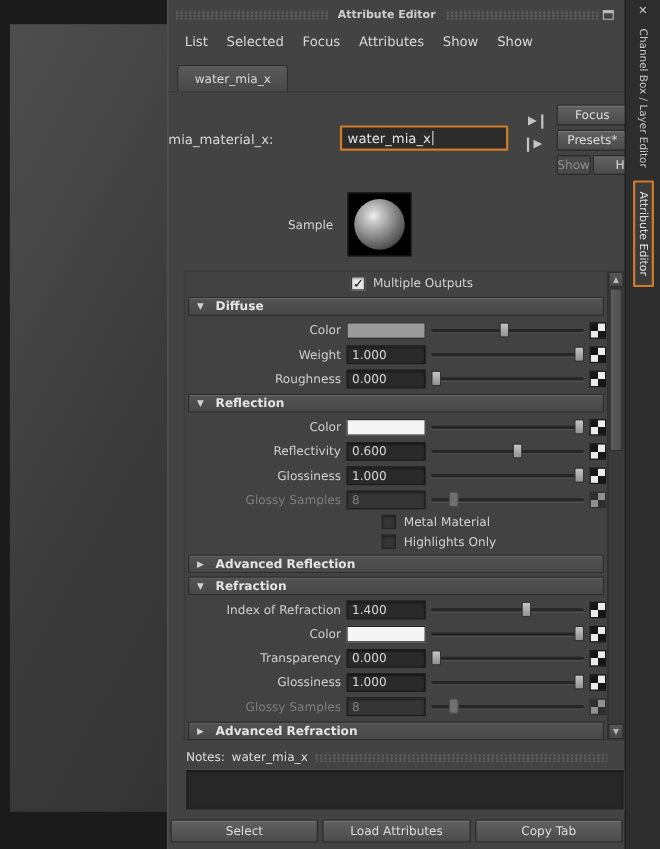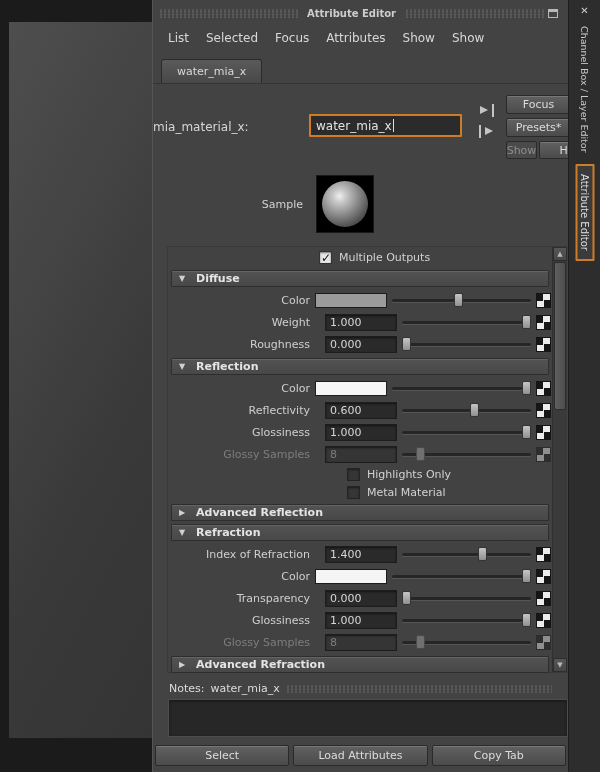--- a/index.html
+++ b/index.html
@@ -79,21 +79,21 @@
   .attr-scroll { position: absolute; left: 14px; top: 246px; width: 400px; height: 427px; border: 1px solid #393939; background: #424242; }
   .rows { position: absolute; left: 1px; top: 0; right: 15px; }
 
   .scrollbar { position: absolute; right: 0; top: 0; bottom: 0; width: 14px; background: #3a3a3a; border-left: 1px solid #303030; }
   .sb-btn { position: absolute; left: 0; width: 14px; height: 14px; background: linear-gradient(#565656, #464646); border: 1px solid #2d2d2d; color: #b8b8b8; font-size: 7px; display: flex; align-items: center; justify-content: center; }
   .sb-up { top: 0; } .sb-down { bottom: 0; }
   .sb-thumb { position: absolute; left: 1px; top: 15px; width: 12px; height: 148px; background: linear-gradient(90deg, #5e5e5e, #4e4e4e); border: 1px solid #2d2d2d; border-radius: 2px; }
 
   .row { display: flex; align-items: center; height: 22px; padding-right: 0; }
   .row-label { width: 146px; padding-right: 5px; text-align: right; color: #cfcfcf; white-space: nowrap; }
-  .num { width: 72px; height: 17px; background: #2a2a2a; border: 1px solid #1d1d1d; box-shadow: inset 0 1px 2px rgba(0,0,0,.55); color: #d6d6d6; font-family: inherit; font-size: 11px; padding: 0 4px; margin-left: 10px; }
+  .num { width: 72px; height: 17px; background: #2a2a2a; border: 1px solid #1d1d1d; box-shadow: inset 0 1px 2px rgba(0,0,0,.55); color: #d6d6d6; font-family: inherit; font-size: 11px; padding: 0 4px; }
   .swatch { width: 72px; height: 15px; border: 1px solid #1c1c1c; }
   .slider { position: relative; flex: 1; height: 16px; margin: 0 5px; }
   .slider-track { position: absolute; left: 0; right: 0; top: 7px; height: 3px; background: #262626; border-radius: 2px; box-shadow: 0 1px 0 #565656; }
   .slider-handle { position: absolute; top: 1px; width: 9px; height: 14px; left: calc(var(--p, 0) * (100% - 9px)); background: linear-gradient(#c6c6c6, #909090); border: 1px solid #333; border-radius: 2px; }
   .map-btn { width: 15px; height: 15px; border: 1px solid #151515; background: conic-gradient(#ececec 0 25%, #161616 25% 50%, #ececec 50% 75%, #161616 75% 100%); flex: none; }
 
   .mo-row { padding-left: 150px; height: 20px; }
   .cbrow  { padding-left: 178px; height: 18px; }
   .cb { width: 13px; height: 13px; background: #363636; border: 1px solid #242424; box-shadow: inset 0 1px 2px rgba(0,0,0,.5); position: relative; flex: none; }
   .cb.checked { background: #e8e8e8; border-color: #333; }
@@ -264,26 +264,26 @@
         <input class="num" value="8" style="">
         <div class="slider">
           <div class="slider-track"></div>
           <div class="slider-handle" style="--p: 0.12;"></div>
         </div>
         <div class="map-btn"></div>
       </div>
 
       <div class="row cbrow">
         <div class="cb"></div>
-        <span class="cb-label">Highlights Only</span>
+        <span class="cb-label">Metal Material</span>
       </div>
 
       <div class="row cbrow">
         <div class="cb"></div>
-        <span class="cb-label">Metal Material</span>
+        <span class="cb-label">Highlights Only</span>
       </div>
 
       <div class="sec-header">
         <span class="sec-arrow">▶</span>
         <span class="sec-title">Advanced Reflection</span>
       </div>
 
       <div class="sec-header">
         <span class="sec-arrow">▼</span>
         <span class="sec-title">Refraction</span>

